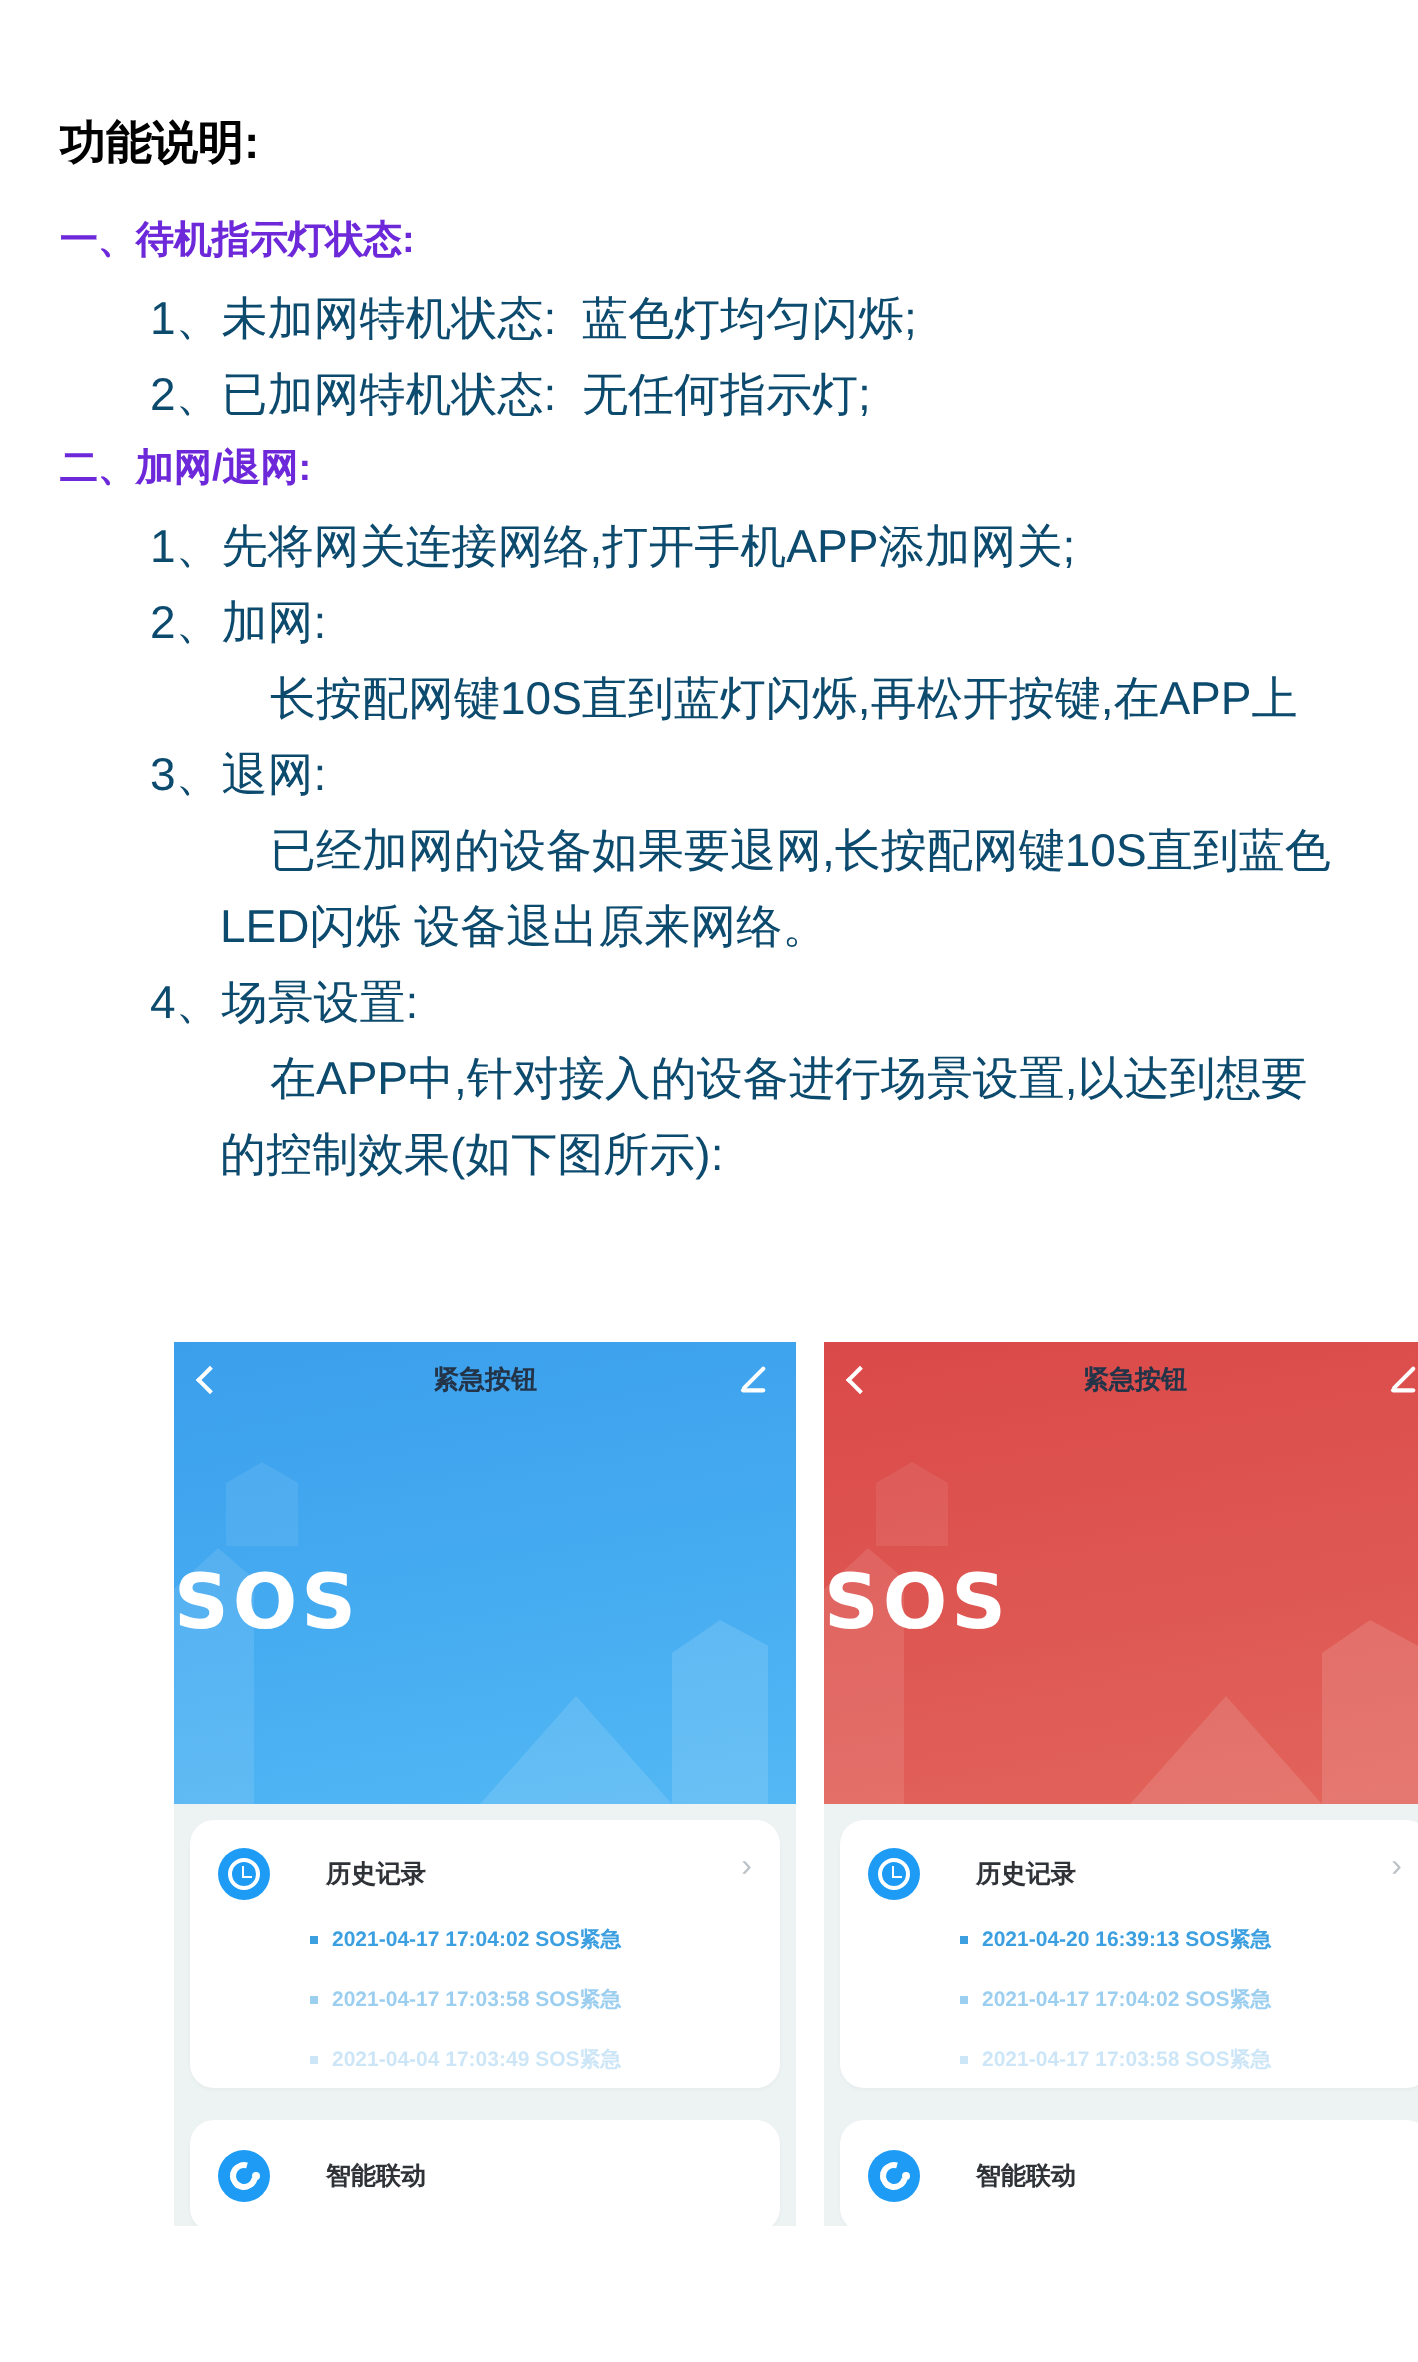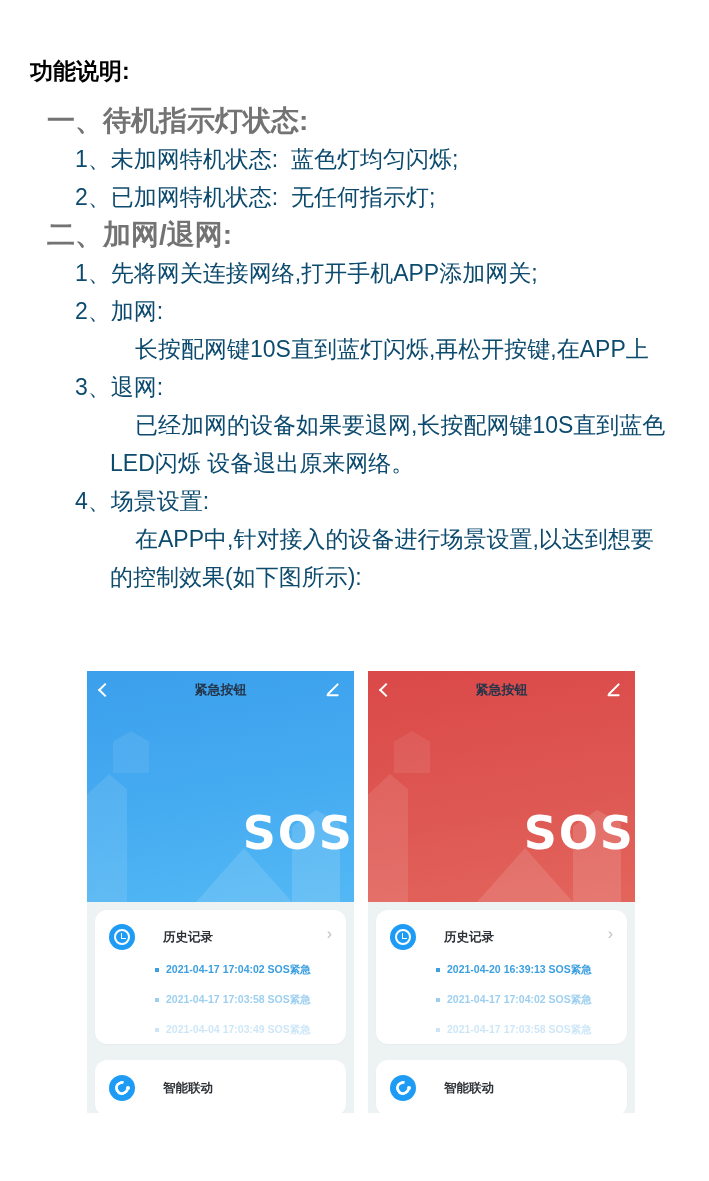--- a/index.html
+++ b/index.html
@@ -8,46 +8,46 @@
     width:709px;height:1181px;
     background:#ffffff;
     font-family:"Liberation Sans","DejaVu Sans",sans-serif;
     color:#1a1a1a;
     overflow:hidden;
   }
   
   .doc{position:absolute;top:56px;left:30px;right:20px;}
   .doc-line{white-space:pre;font-size:23px;line-height:38px;color:#0c4a6e;}
   .doc-title{font-size:23px;line-height:30px;font-weight:700;color:#000;margin-bottom:16px;white-space:pre;}
-  .heading{font-weight:700;font-size:28px;color:#737373;margin-left:17px;}
+  .heading{font-weight:700;font-size:19px;color:#6d28d9;}
   .ind-item{padding-left:45px;}
   .ind-first{padding-left:105px;}
   .ind-cont{padding-left:80px;}
 
   
   .screens{position:absolute;top:671px;left:87px;display:flex;gap:14px;}
-  .phone{width:267px;height:442px;position:relative;overflow:hidden;background:#edf2f2;}
+  .phone{width:311px;height:442px;position:relative;overflow:hidden;background:#edf2f2;}
   .hero{position:relative;height:231px;overflow:hidden;}
   .phone--blue .hero{background:linear-gradient(170deg,#3b9fec 0%,#46acf1 55%,#53b8f4 100%);}
   .phone--red  .hero{background:linear-gradient(170deg,#da4949 0%,#de5752 55%,#e2655c 100%);}
   .deco{position:absolute;background:rgba(255,255,255,0.10);}
   .deco-a{left:0;bottom:0;width:40px;height:128px;clip-path:polygon(0 16%,55% 0,100% 12%,100% 100%,0 100%);}
   .deco-b{right:14px;bottom:0;width:48px;height:92px;clip-path:polygon(0 18%,50% 0,100% 14%,100% 100%,0 100%);background:rgba(255,255,255,0.13);}
   .deco-c{left:26px;top:60px;width:36px;height:42px;clip-path:polygon(50% 0,100% 25%,100% 100%,0 100%,0 25%);background:rgba(255,255,255,0.08);}
   .deco-d{right:62px;bottom:0;width:96px;height:54px;clip-path:polygon(50% 0,100% 100%,0 100%);background:rgba(255,255,255,0.12);}
 
   .app-header{position:absolute;top:0;left:0;right:0;height:38px;display:flex;align-items:center;justify-content:space-between;padding:0 13px;box-sizing:border-box;}
   .back-chevron{display:inline-block;width:8px;height:8px;border-left:2.5px solid #fff;border-bottom:2.5px solid #fff;transform:rotate(45deg);cursor:pointer;}
   .app-title{position:absolute;left:0;right:0;top:0;height:38px;display:flex;align-items:center;justify-content:center;
     font-size:13px;font-weight:700;color:#233449;pointer-events:none;}
   .edit-icon{width:18px;height:18px;cursor:pointer;}
 
-  .sos{position:absolute;left:0;right:0;top:108px;text-align:right;
+  .sos{position:absolute;left:0;right:0;top:108px;text-align:left;
     font-family:"DejaVu Sans","Liberation Sans",sans-serif;
-    font-size:46px;font-weight:800;color:#ffffff;letter-spacing:2px;margin-top:27px;}
+    font-size:38px;font-weight:800;color:#ffffff;letter-spacing:2px;}
 
   .cards{position:absolute;top:231px;left:0;right:0;bottom:0;background:#edf2f2;padding:8px 8px 0;box-sizing:border-box;}
   .card{background:#ffffff;border-radius:12px;box-shadow:0 1px 2px rgba(0,0,0,0.03);}
   .card-history{height:134px;padding:14px 14px 0;box-sizing:border-box;position:relative;margin-bottom:10px;}
   .card-linkage{height:56px;margin-top:16px;display:flex;align-items:center;padding:0 14px;box-sizing:border-box;}
   .card-row{display:flex;align-items:center;gap:28px;}
   .card-label{font-size:12.5px;font-weight:600;color:#2f3338;}
   .more-chevron{position:absolute;right:14px;top:16px;font-size:16px;line-height:16px;color:#bcc3c8;cursor:pointer;}
 
   .icon-clock{width:26px;height:26px;border-radius:50%;background:#1e9cf5;position:relative;flex:0 0 auto;}

